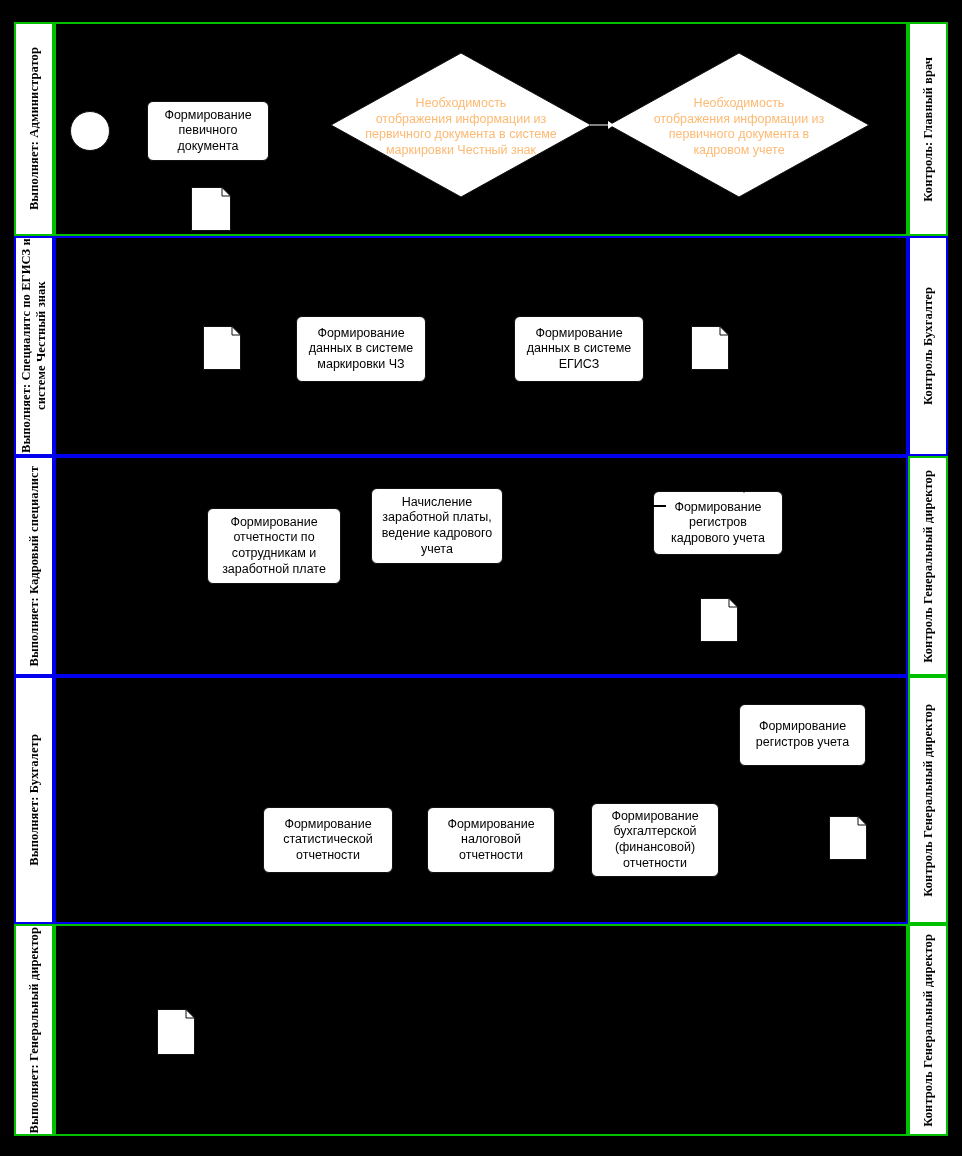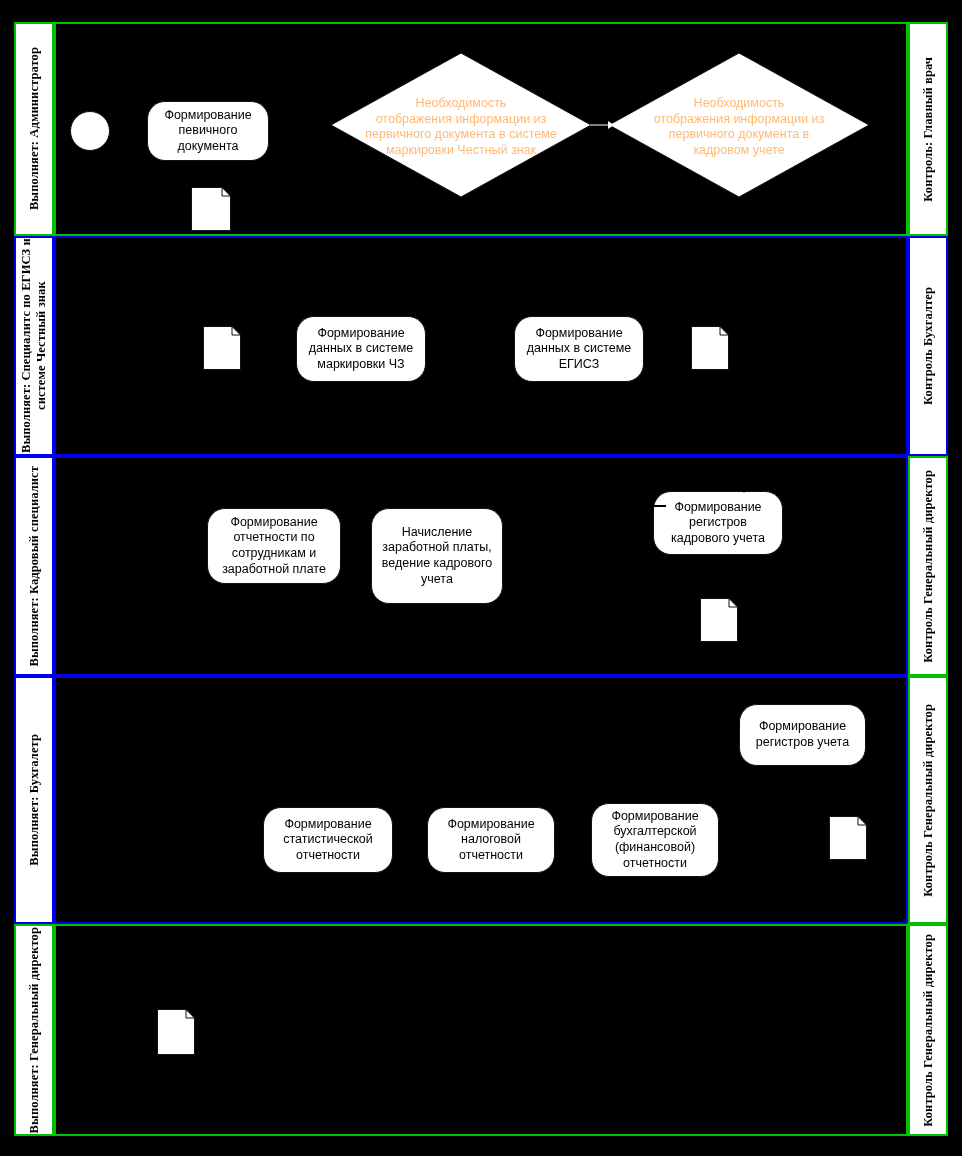--- a/index.html
+++ b/index.html
@@ -57,21 +57,21 @@
     white-space: pre-line;
     letter-spacing: 0.1px;
   }
 
   
   .node {
     position: absolute;
     box-sizing: border-box;
     background: #ffffff;
     border: 1px solid #111111;
-    border-radius: 18px;
+    border-radius: 6px;
     display: flex;
     align-items: center;
     justify-content: center;
     text-align: center;
     color: #000000;
     font-family: "Liberation Sans", sans-serif;
     font-size: 12.5px;
     line-height: 1.25;
     padding: 3px 6px;
     white-space: pre-line;
@@ -220,21 +220,21 @@
       <path d="M0.5,0.5 L29,0.5 L37.5,9 L37.5,43.5 L0.5,43.5 Z" fill="#ffffff" stroke="#111111" stroke-width="1"></path>
       <path d="M29,0.5 L29,9 L37.5,9" fill="none" stroke="#111111" stroke-width="1"></path>
     </svg>
   </div>
 
   <div class="node" style="left:207px; top:508px; width:134px; height:76px;">Формирование
 отчетности по
 сотрудникам и
 заработной плате</div>
 
-  <div class="node" style="left:371px; top:508px; width:132px; height:96px;">Начисление
+  <div class="node" style="left:371px; top:488px; width:132px; height:76px;">Начисление
 заработной платы,
 ведение кадрового
 учета</div>
 
   <div class="node" style="left:653px; top:491px; width:130px; height:64px;">Формирование
 регистров
 кадрового учета</div>
 
   <svg class="conn" style="left:738px; top:484px; width:12px; height:10px;">
     <polygon points="0,0 12,0 6,9" fill="#000000"></polygon>

